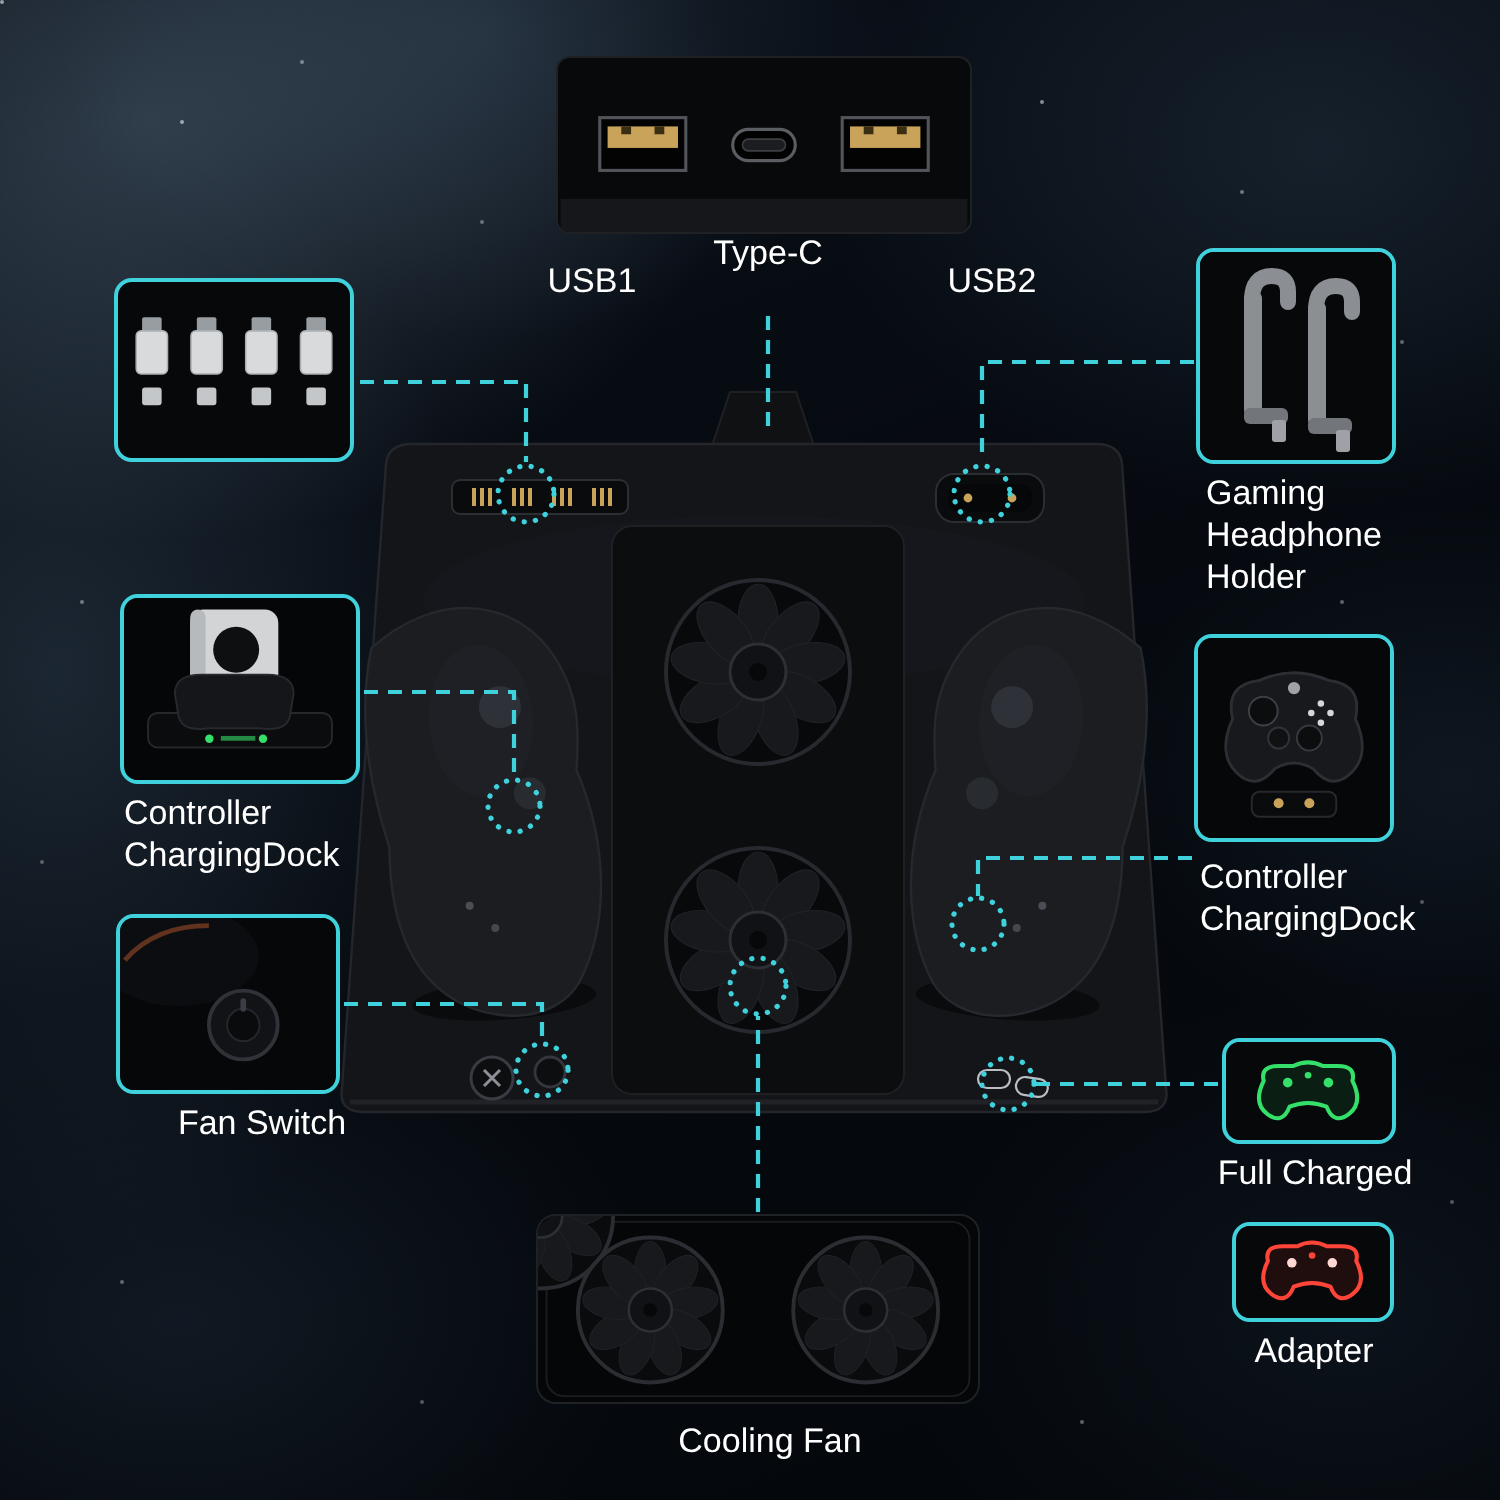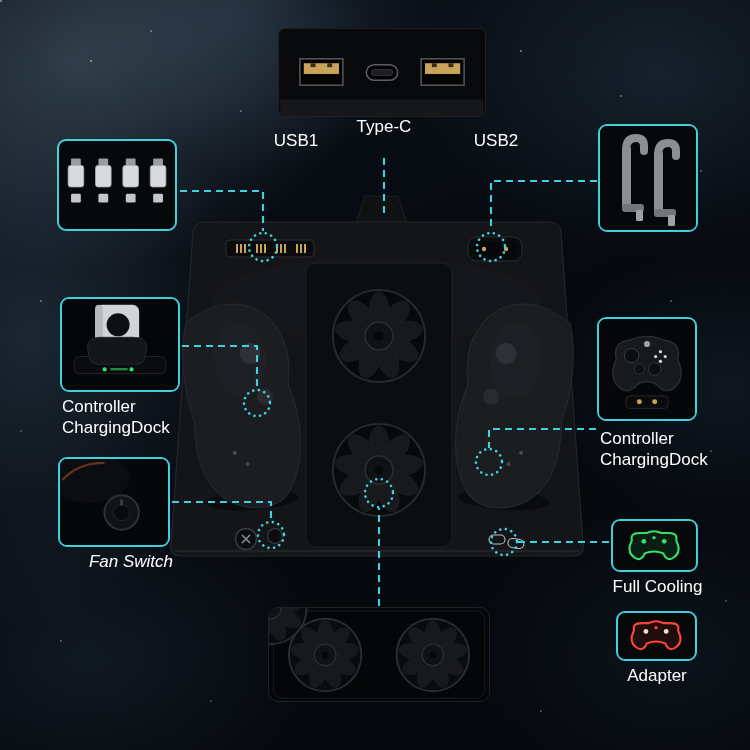--- a/index.html
+++ b/index.html
@@ -193,34 +193,37 @@
   <div class="callout" style="left:58px;top:457px;width:112px;height:90px;">
     <svg viewBox="0 0 112 90">
       <rect x="0" y="0" width="112" height="90" fill="#060708"></rect>
       <ellipse cx="30" cy="20" rx="42" ry="26" fill="#121418" opacity="0.5"></ellipse>
       <path d="M 2 22 Q 18 4 46 4" stroke="#a8542a" stroke-width="2.5" fill="none" opacity="0.55"></path>
       <circle cx="64" cy="56" r="18" fill="#121316" stroke="#2f3338" stroke-width="2"></circle>
       <circle cx="64" cy="56" r="8.5" fill="#0a0b0d" stroke="#24272b"></circle>
       <rect x="62.5" y="42" width="3" height="7" rx="1.5" fill="#3a3e44"></rect>
     </svg>
   </div>
-  <div class="label center" style="left:72px;top:551px;width:118px;font-style:italic;">Fan Switch</div>
+  <div class="label center" style="left:72px;top:551px;width:118px;">Fan Switch</div>
 
   <div class="callout" style="left:598px;top:124px;width:100px;height:108px;">
     <svg viewBox="0 0 96 104">
       <rect x="0" y="0" width="96" height="104" fill="#07080a"></rect>
       <g id="hook" transform="translate(26,8)">
         <path d="M 0 16 Q 0 4 10 4 Q 18 4 18 12 L 18 17" fill="none" stroke="#8b8e92" stroke-width="8" stroke-linecap="round"></path>
         <rect x="-4" y="12" width="9" height="62" rx="3" fill="#8b8e92"></rect>
         <rect x="-4" y="70" width="22" height="8" rx="3" fill="#72757a"></rect>
         <rect x="10" y="76" width="7" height="11" rx="1.5" fill="#9ea1a5"></rect>
       </g>
       <use href="#hook" x="32" y="5"></use>
     </svg>
   </div>
+  <div class="label" style="left:603px;top:236px;width:120px;">Gaming
+Headphone
+Holder</div>
 
   <div class="callout" style="left:597px;top:317px;width:100px;height:104px;">
     <svg viewBox="0 0 100 104">
       <rect x="0" y="0" width="100" height="104" fill="#060708"></rect>
       <path d="M 18 42 Q 14 24 32 22 Q 50 14 68 22 Q 86 24 82 42 Q 90 60 80 70 Q 70 80 60 68
                Q 50 62 40 68 Q 30 80 20 70 Q 10 60 18 42 Z" fill="#17191c" stroke="#2b2e33" stroke-width="1.5"></path>
       <circle cx="34" cy="38" r="7.5" fill="#0c0d0f" stroke="#3c4046"></circle>
       <circle cx="58" cy="52" r="6.5" fill="#0c0d0f" stroke="#363a40"></circle>
       <circle cx="42" cy="52" r="5.5" fill="#101113" stroke="#30343a"></circle>
       <g fill="#d4d7da">
@@ -243,21 +246,21 @@
       <rect x="0" y="0" width="87" height="53" fill="#07080a"></rect>
       <g transform="translate(43,27)">
         <path d="M -24 -6 Q -26 -14 -16 -14 L -8 -14 Q 0 -18 8 -14 L 16 -14 Q 26 -14 24 -6
                  Q 30 6 22 12 Q 14 18 10 8 Q 0 4 -10 8 Q -14 18 -22 12 Q -30 6 -24 -6 Z" class="green-stroke" fill="rgba(53,224,106,0.10)" stroke-width="2.2"></path>
         <circle cx="-11" cy="-5" r="2.6" class="green-fill"></circle>
         <circle cx="11" cy="-5" r="2.6" class="green-fill"></circle>
         <circle cx="0" cy="-9" r="1.8" class="green-fill"></circle>
       </g>
     </svg>
   </div>
-  <div class="label center" style="left:605px;top:576px;width:105px;">Full Cooling</div>
+  <div class="label center" style="left:605px;top:576px;width:105px;">Full Charged</div>
 
   <div class="callout" style="left:616px;top:611px;width:81px;height:50px;">
     <svg viewBox="0 0 81 50">
       <rect x="0" y="0" width="81" height="50" fill="#07080a"></rect>
       <g transform="translate(40,25)">
         <path d="M -24 -6 Q -26 -14 -16 -14 L -8 -14 Q 0 -18 8 -14 L 16 -14 Q 26 -14 24 -6
                  Q 30 6 22 12 Q 14 18 10 8 Q 0 4 -10 8 Q -14 18 -22 12 Q -30 6 -24 -6 Z" class="red-stroke" fill="rgba(255,68,56,0.10)" stroke-width="2.2"></path>
         <circle cx="-11" cy="-5" r="2.6" fill="#ffd8d4"></circle>
         <circle cx="11" cy="-5" r="2.6" fill="#ffd8d4"></circle>
         <circle cx="0" cy="-9" r="1.8" class="red-fill"></circle>
@@ -282,20 +285,21 @@
           <ellipse cx="0" cy="-20" rx="8" ry="15" transform="rotate(280)"></ellipse>
           <ellipse cx="0" cy="-20" rx="8" ry="15" transform="rotate(320)"></ellipse>
         </g>
         <circle r="11" fill="#111215" stroke="#2c2f34" stroke-width="1.3"></circle>
         <circle r="3.5" fill="#07080a"></circle>
       </g>
       <use href="#fanS" transform="translate(56,48)"></use>
       <use href="#fanS" transform="translate(166,48)"></use>
     </svg>
   </div>
+  <div class="label center" style="left:305px;top:710px;width:160px;">Cooling Fan</div>
 
   <svg class="layer" width="750" height="750" viewBox="0 0 750 750" style="z-index:3;">
     <polyline class="cl" points="384,158 384,214"></polyline>
 
     <polyline class="cl" points="180,191 263,191 263,231"></polyline>
     <circle class="cc" cx="263" cy="247" r="14"></circle>
 
     <polyline class="cl" points="597,181 491,181 491,231"></polyline>
     <circle class="cc" cx="491" cy="247" r="14"></circle>
 

